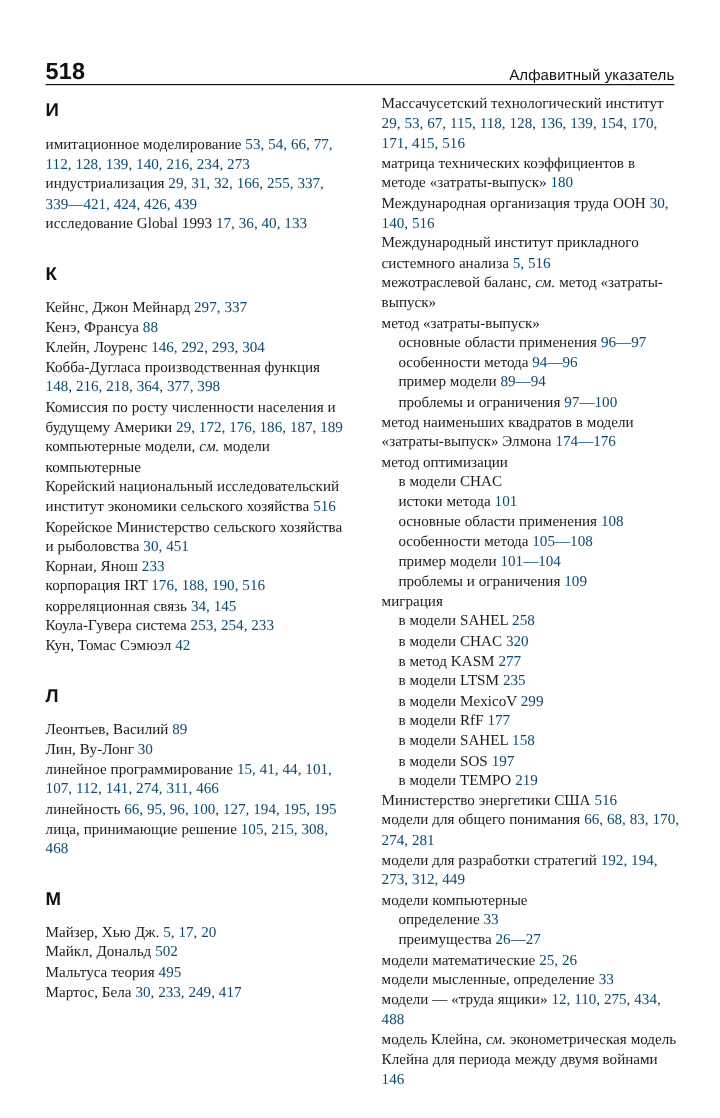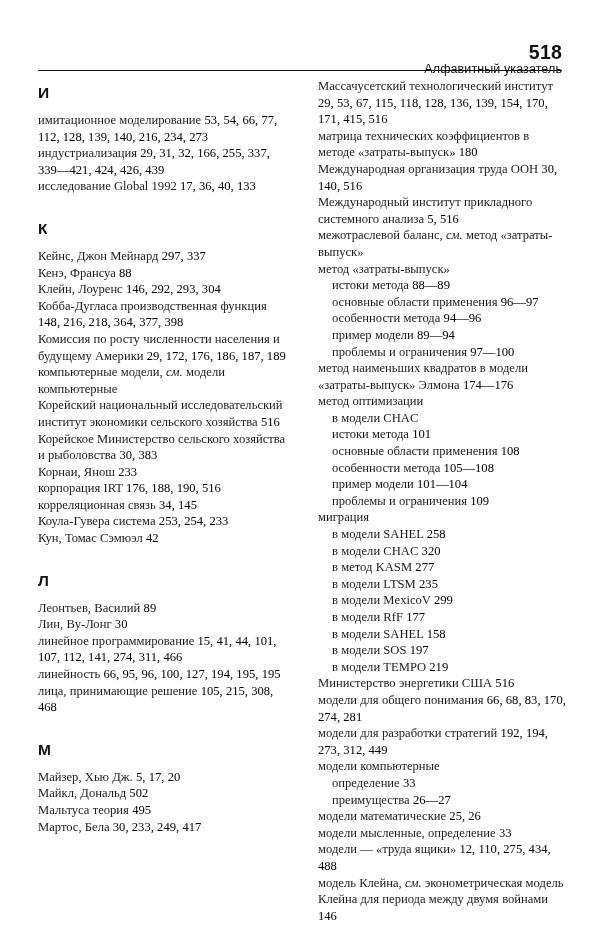--- a/index.html
+++ b/index.html
@@ -21,21 +21,20 @@
   
   .running-head {
     position: absolute;
     left: 38px;
     right: 38px;
     top: 42px;
     height: 28px;
     display: flex;
     align-items: flex-end;
     justify-content: space-between;
-    flex-direction: column;
   }
   .folio {
     font-family: "Liberation Sans", "DejaVu Sans", sans-serif;
     font-weight: bold;
     font-size: 19.5px;
     line-height: 20px;
     color: #111111;
     letter-spacing: 0.2px;
   }
   .head-title {
@@ -93,21 +92,21 @@
     padding: 0;
     word-spacing: 0.1px;
   }
   .entry.sub {
     padding-left: 14px;
   }
   .entry i {
     font-style: italic;
   }
   .num {
-    color: #000000;
+    color: #0c4a6e;
   }
 
   
 </style>
 </head>
 <body>
 
 <div class="page">
 
   <div class="running-head">
@@ -115,30 +114,30 @@
     <div class="head-title">Алфавитный указатель</div>
   </div>
   <div class="head-rule"></div>
 
   <div class="columns">
 
     <div class="col" id="left-col">
         <div class="letter first">И</div>
         <p class="entry"><span>имитационное моделирование </span><span class="num">53, 54, 66, 77, 112, 128, 139, 140, 216, 234, 273</span></p>
         <p class="entry"><span>индустриализация </span><span class="num">29, 31, 32, 166, 255, 337, 339—421, 424, 426, 439</span></p>
-        <p class="entry"><span>исследование Global 1992 </span><span class="num">17, 36, 40, 133</span></p>
+        <p class="entry"><span>исследование Global 1993 </span><span class="num">17, 36, 40, 133</span></p>
         <div class="letter spaced">К</div>
         <p class="entry"><span>Кейнс, Джон Мейнард </span><span class="num">297, 337</span></p>
         <p class="entry"><span>Кенэ, Франсуа </span><span class="num">88</span></p>
         <p class="entry"><span>Клейн, Лоуренс </span><span class="num">146, 292, 293, 304</span></p>
         <p class="entry"><span>Кобба-Дугласа производственная функция </span><span class="num">148, 216, 218, 364, 377, 398</span></p>
         <p class="entry"><span>Комиссия по росту численности населения и будущему Америки </span><span class="num">29, 172, 176, 186, 187, 189</span></p>
         <p class="entry"><span>компьютерные модели, </span><i>см.</i><span> модели компьютерные</span></p>
         <p class="entry"><span>Корейский национальный исследовательский институт экономики сельского хозяйства </span><span class="num">516</span></p>
-        <p class="entry"><span>Корейское Министерство сельского хозяйства и рыболовства </span><span class="num">30, 383</span></p>
+        <p class="entry"><span>Корейское Министерство сельского хозяйства и рыболовства </span><span class="num">30, 451</span></p>
         <p class="entry"><span>Корнаи, Янош </span><span class="num">233</span></p>
         <p class="entry"><span>корпорация IRT </span><span class="num">176, 188, 190, 516</span></p>
         <p class="entry"><span>корреляционная связь </span><span class="num">34, 145</span></p>
         <p class="entry"><span>Коула-Гувера система </span><span class="num">253, 254, 233</span></p>
         <p class="entry"><span>Кун, Томас Сэмюэл </span><span class="num">42</span></p>
         <div class="letter spaced">Л</div>
         <p class="entry"><span>Леонтьев, Василий </span><span class="num">89</span></p>
         <p class="entry"><span>Лин, Ву-Лонг </span><span class="num">30</span></p>
         <p class="entry"><span>линейное программирование </span><span class="num">15, 41, 44, 101, 107, 112, 141, 274, 311, 466</span></p>
         <p class="entry"><span>линейность </span><span class="num">66, 95, 96, 100, 127, 194, 195, 195</span></p>
@@ -149,21 +148,20 @@
         <p class="entry"><span>Мальтуса теория </span><span class="num">495</span></p>
         <p class="entry"><span>Мартос, Бела </span><span class="num">30, 233, 249, 417</span></p>
       </div>
     <div class="col" id="right-col">
         <p class="entry"><span>Массачусетский технологический институт </span><span class="num">29, 53, 67, 115, 118, 128, 136, 139, 154, 170, 171, 415, 516</span></p>
         <p class="entry"><span>матрица технических коэффициентов в методе «затраты-выпуск» </span><span class="num">180</span></p>
         <p class="entry"><span>Международная организация труда ООН </span><span class="num">30, 140, 516</span></p>
         <p class="entry"><span>Международный институт прикладного системного анализа </span><span class="num">5, 516</span></p>
         <p class="entry"><span>межотраслевой баланс, </span><i>см.</i><span> метод «затраты-выпуск»</span></p>
         <p class="entry"><span>метод «затраты-выпуск»</span></p>
-        <p class="entry sub"><span>истоки метода </span><span class="num">88—89</span></p>
         <p class="entry sub"><span>основные области применения </span><span class="num">96—97</span></p>
         <p class="entry sub"><span>особенности метода </span><span class="num">94—96</span></p>
         <p class="entry sub"><span>пример модели </span><span class="num">89—94</span></p>
         <p class="entry sub"><span>проблемы и ограничения </span><span class="num">97—100</span></p>
         <p class="entry"><span>метод наименьших квадратов в модели «затраты-выпуск» Элмона </span><span class="num">174—176</span></p>
         <p class="entry"><span>метод оптимизации</span></p>
         <p class="entry sub"><span>в модели CHAC</span></p>
         <p class="entry sub"><span>истоки метода </span><span class="num">101</span></p>
         <p class="entry sub"><span>основные области применения </span><span class="num">108</span></p>
         <p class="entry sub"><span>особенности метода </span><span class="num">105—108</span></p>

